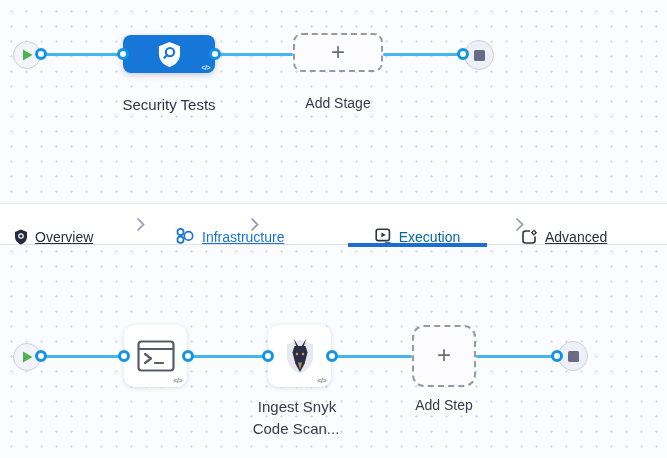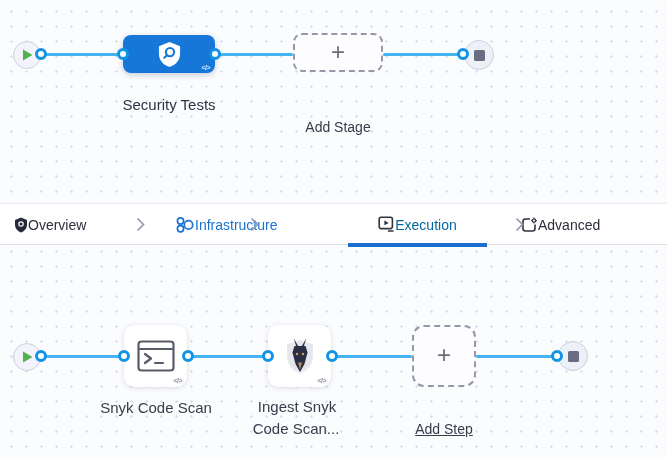--- a/index.html
+++ b/index.html
@@ -37,27 +37,27 @@
   .step-card .code-badge { position:absolute; right:5px; bottom:3px; color:#8b8e9c;
     font-size:7px; font-weight:bold; letter-spacing:-.5px; }
 
   
   .add-node { position:absolute; border:2px dashed #9598a9; background:#fdfdff;
     display:flex; align-items:center; justify-content:center; z-index:2; }
   .plus { color:#6a6d76; font-size:24px; font-weight:300; line-height:1; margin-top:-2px; }
 
   .node-label { position:absolute; color:#383c4a; font-size:15px; text-align:right;
     transform:translateX(-50%); white-space:nowrap; z-index:2; }
-  .node-label.small { font-size:14px;margin-top:24px; }
+  .node-label.small { font-size:14px; }
 
   
   .tabbar { position:absolute; left:0; top:203px; width:667px; height:42px; background:#ffffff;
     border-top:1px solid #e7e8f0; border-bottom:1px solid #dddfe9; z-index:5; }
-  .tab { position:absolute; top:0; height:41px; display:flex; align-items:center; gap:0;
-    font-size:14px; color:#2c2f3c; cursor:pointer; }
+  .tab { position:absolute; top:0; height:41px; display:flex; align-items:flex-end; gap:7px;
+    font-size:14px; color:#2c2f3c; cursor:pointer;text-decoration:underline; }
   .tab .tab-label { white-space:nowrap; }
   .tab.link { color:#1a73d3; }
   .tab.active-wrap { justify-content:center; }
   .active-underline { position:absolute; left:0; bottom:-2px; width:100%; height:4px;
     background:#1b6fd3; z-index:6; }
   .chev { position:absolute; top:14px; z-index:6; }
 </style>
 </head>
 <body>
 
@@ -192,18 +192,17 @@
 
   <div class="add-node" style="left:412px; top:325px; width:64px; height:62px; border-radius:12px;">
     <span class="plus">+</span>
   </div>
 
   <div class="cdot" style="left:557px; top:356px;"></div>
   <div class="endpoint stop" style="left:558px; top:341px;">
     <div class="stop-square"></div>
   </div>
 
-  <div class="node-label" style="left:156px; top:399px;">Snyk Code Scan</div>
   <div class="node-label" style="left:297px; top:398px;">Ingest Snyk</div>
   <div class="node-label" style="left:296px; top:420px;">Code Scan...</div>
-  <div class="node-label small" style="left:444px; top:397px;text-decoration:underline;">Add Step</div>
+  <div class="node-label small" style="left:444px; top:397px;">Add Step</div>
 
 </div>
 
 </body></html>

